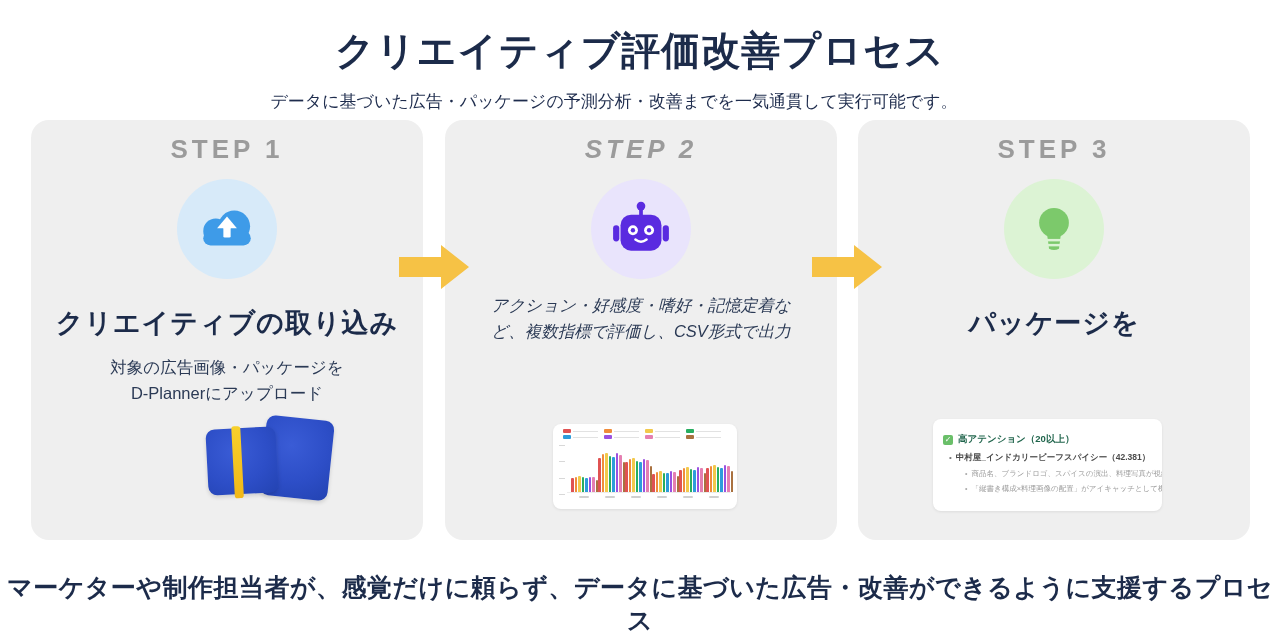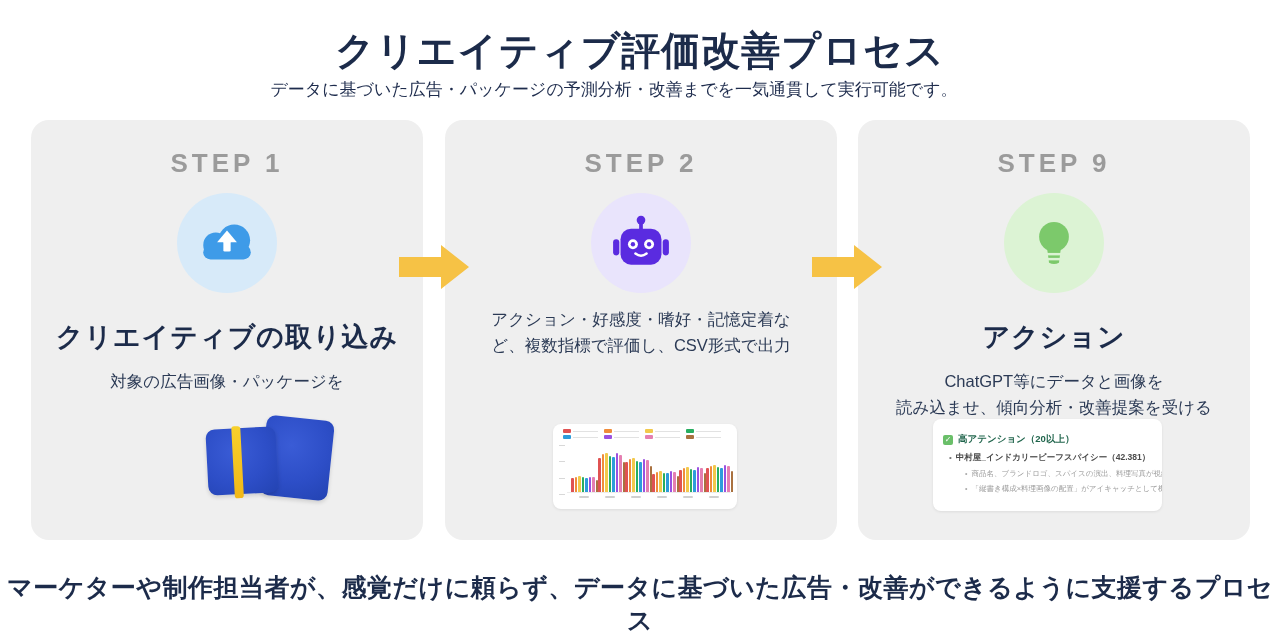--- a/index.html
+++ b/index.html
@@ -10,32 +10,32 @@
     font-family:"Liberation Sans","DejaVu Sans",sans-serif;
     overflow:hidden;
     color:#1c2b4a;
   }
   .page-title {
     position:absolute; top:24px; left:0; width:1280px;
     text-align:center; font-size:39px; font-weight:800; color:#1c2b4a;
     letter-spacing:1px;
   }
   .page-subtitle {
-    position:absolute; top:78px; left:0; width:1228px;
+    position:absolute; top:90px; left:0; width:1228px;
     text-align:center; font-size:17px; font-weight:500; color:#1e2c4d;
   }
   .card {
     position:absolute; top:120px; width:392px; height:420px;
     background:#efefef; border-radius:18px;
   }
   #card-1 { left:31px; }
-  #card-2 { left:445px; }
+  #card-2 { left:445px;font-style:italic; }
   #card-3 { left:858px; }
   .step-label {
-    margin-top:28px; text-align:center;
+    margin-top:14px; text-align:center;
     font-size:26px; font-weight:700; color:#9b9b9b; letter-spacing:4px;
   }
   .icon-circle {
     width:100px; height:100px; border-radius:50%;
     margin:14px auto 0; display:flex; align-items:center; justify-content:center;
   }
   .card-title {
     text-align:center; font-size:27px; font-weight:800; color:#1c2b4a;
     margin-top:26px; letter-spacing:1px;
   }
@@ -136,20 +136,21 @@
       </g>
       <g fill="#ffffff">
         <polygon points="50,26 65,44 35,44"></polygon>
         <rect x="44.5" y="42" width="11" height="16" rx="2"></rect>
       </g>
     </svg>
   </div>
   <div class="card-title">クリエイティブの取り込み</div>
   <div class="card-desc">
     <span>対象の広告画像・パッケージを</span><br>
+    <span>D-Plannerにアップロード</span>
   </div>
   <div class="packages">
     <div class="pack pack-right"></div>
     <div class="pack pack-left">
       <div class="pack-stripe"></div>
     </div>
   </div>
 </div>
 
 <div class="card" id="card-2">
@@ -284,36 +285,32 @@
           <span class="xtick"></span>
           <span class="xtick"></span>
           <span class="xtick"></span>
           <span class="xtick"></span>
         </div>
     </div>
   </div>
 </div>
 
 <div class="card" id="card-3">
-  <div class="step-label">STEP 9</div>
+  <div class="step-label">STEP 3</div>
   <div class="icon-circle" style="background:#dcf3d4;">
     <svg width="62" height="62" viewBox="0 0 100 100">
       <g fill="#7cc96b">
         <circle cx="50" cy="40" r="24"></circle>
         <path d="M38 52 L62 52 L58 82 Q50 86 42 82 Z"></path>
       </g>
       <rect x="37" y="66" width="26" height="4" fill="#dcf3d4"></rect>
       <rect x="39" y="74" width="22" height="4" fill="#dcf3d4"></rect>
     </svg>
   </div>
-  <div class="card-title">アクション</div>
-  <div class="card-desc">
-    <span>ChatGPT等にデータと画像を</span><br>
-    <span>読み込ませ、傾向分析・改善提案を受ける</span>
-  </div>
+  <div class="card-title">パッケージを</div>
   <div class="analysis-panel">
     <div class="ap-highlight">
       <span class="check-box">✓</span>
       <span class="ap-highlight-text">高アテンション（20以上）</span>
     </div>
     <div class="ap-item">
       <span class="bullet-dot">•</span>
       <span class="ap-item-text">中村屋_インドカリービーフスパイシー（42.381）</span>
     </div>
     <div class="ap-sub">

